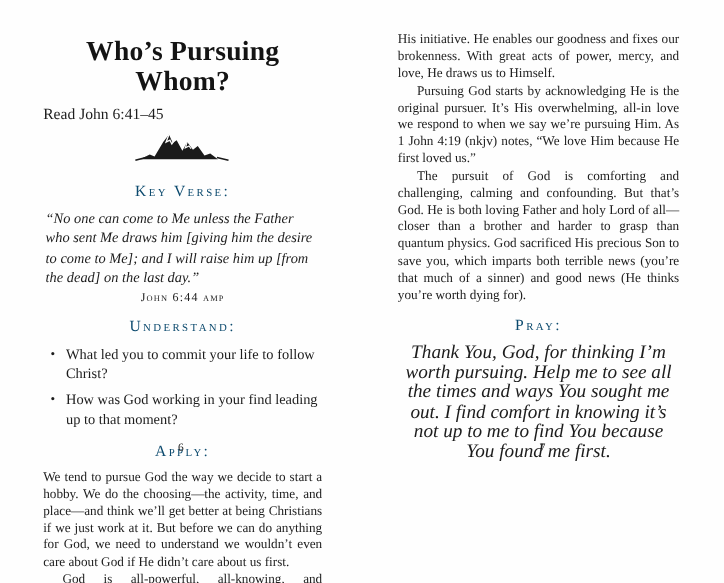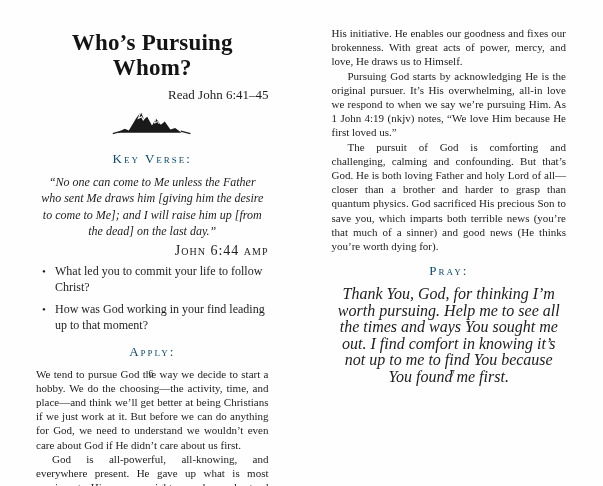--- a/index.html
+++ b/index.html
@@ -19,45 +19,45 @@
   .title{
     font-size:23px;
     text-align:center;
     letter-spacing:.2px;
     color:#141414;
     margin:4px 0 6px 0;
     line-height:1.1;
   }
   .subtitle{
     font-size:13px;
-    text-align:right;
+    text-align:left;
     margin:0 0 6px 0;
   }
   .icon-wrap{text-align:center;margin:6px 0 6px 0;height:32px;}
 
   .heading{
     font-size:13px;
     font-variant:small-caps;
     letter-spacing:2px;
     text-align:center;
     margin:10px 0 7px 0;
     color:#0c4a6e;
   }
   .verse{
     font-style:italic;
     font-size:12px;
     line-height:16.5px;
-    text-align:center;
+    text-align:left;
     margin:0 2px 3px 2px;
   }
   .verse-ref{
-    font-size:14px;
+    font-size:10px;
     font-variant:small-caps;
     letter-spacing:1px;
-    text-align:right;
+    text-align:center;
     margin:2px 0 0 0;
   }
   ul.questions{
     list-style:none;
     margin:4px 0 0 0;
     padding:0 0 0 6px;
     font-size:12px;
     line-height:16.5px;
   }
   ul.questions li{
@@ -113,20 +113,21 @@
           <path d="M55 11 L53 17 L57 15 L59 18" fill="none" stroke="#fefefe" stroke-width="1.2"></path>
           <path d="M1 30 L12 27" stroke="#1a1a1a" stroke-width="1.6" fill="none"></path>
           <path d="M86 27 L98 30" stroke="#1a1a1a" stroke-width="1.6" fill="none"></path>
         </svg>
       </div>
 
       <div class="heading">Key Verse:</div>
       <div class="verse">“No one can come to Me unless the Father who sent Me draws him [giving him the desire to come to Me]; and I will raise him up [from the dead] on the last day.”</div>
       <div class="verse-ref">John 6:44 amp</div>
 
+      <div class="heading">Understand:</div>
       <ul class="questions">
         <li>What led you to commit your life to follow Christ?</li>
         <li>How was God working in your find leading up to that moment?</li>
       </ul>
 
       <div class="heading">Apply:</div>
       <div class="body-text">
         <p>We tend to pursue God the way we decide to start a hobby. We do the choosing—the activity, time, and place—and think we’ll get better at being Christians if we just work at it. But before we can do anything for God, we need to understand we wouldn’t even care about God if He didn’t care about us first.</p>
         <p class="indent">God is all-powerful, all-knowing, and everywhere present. He gave up what is most precious to Him so we might someday understand and respond to</p>
       </div>

